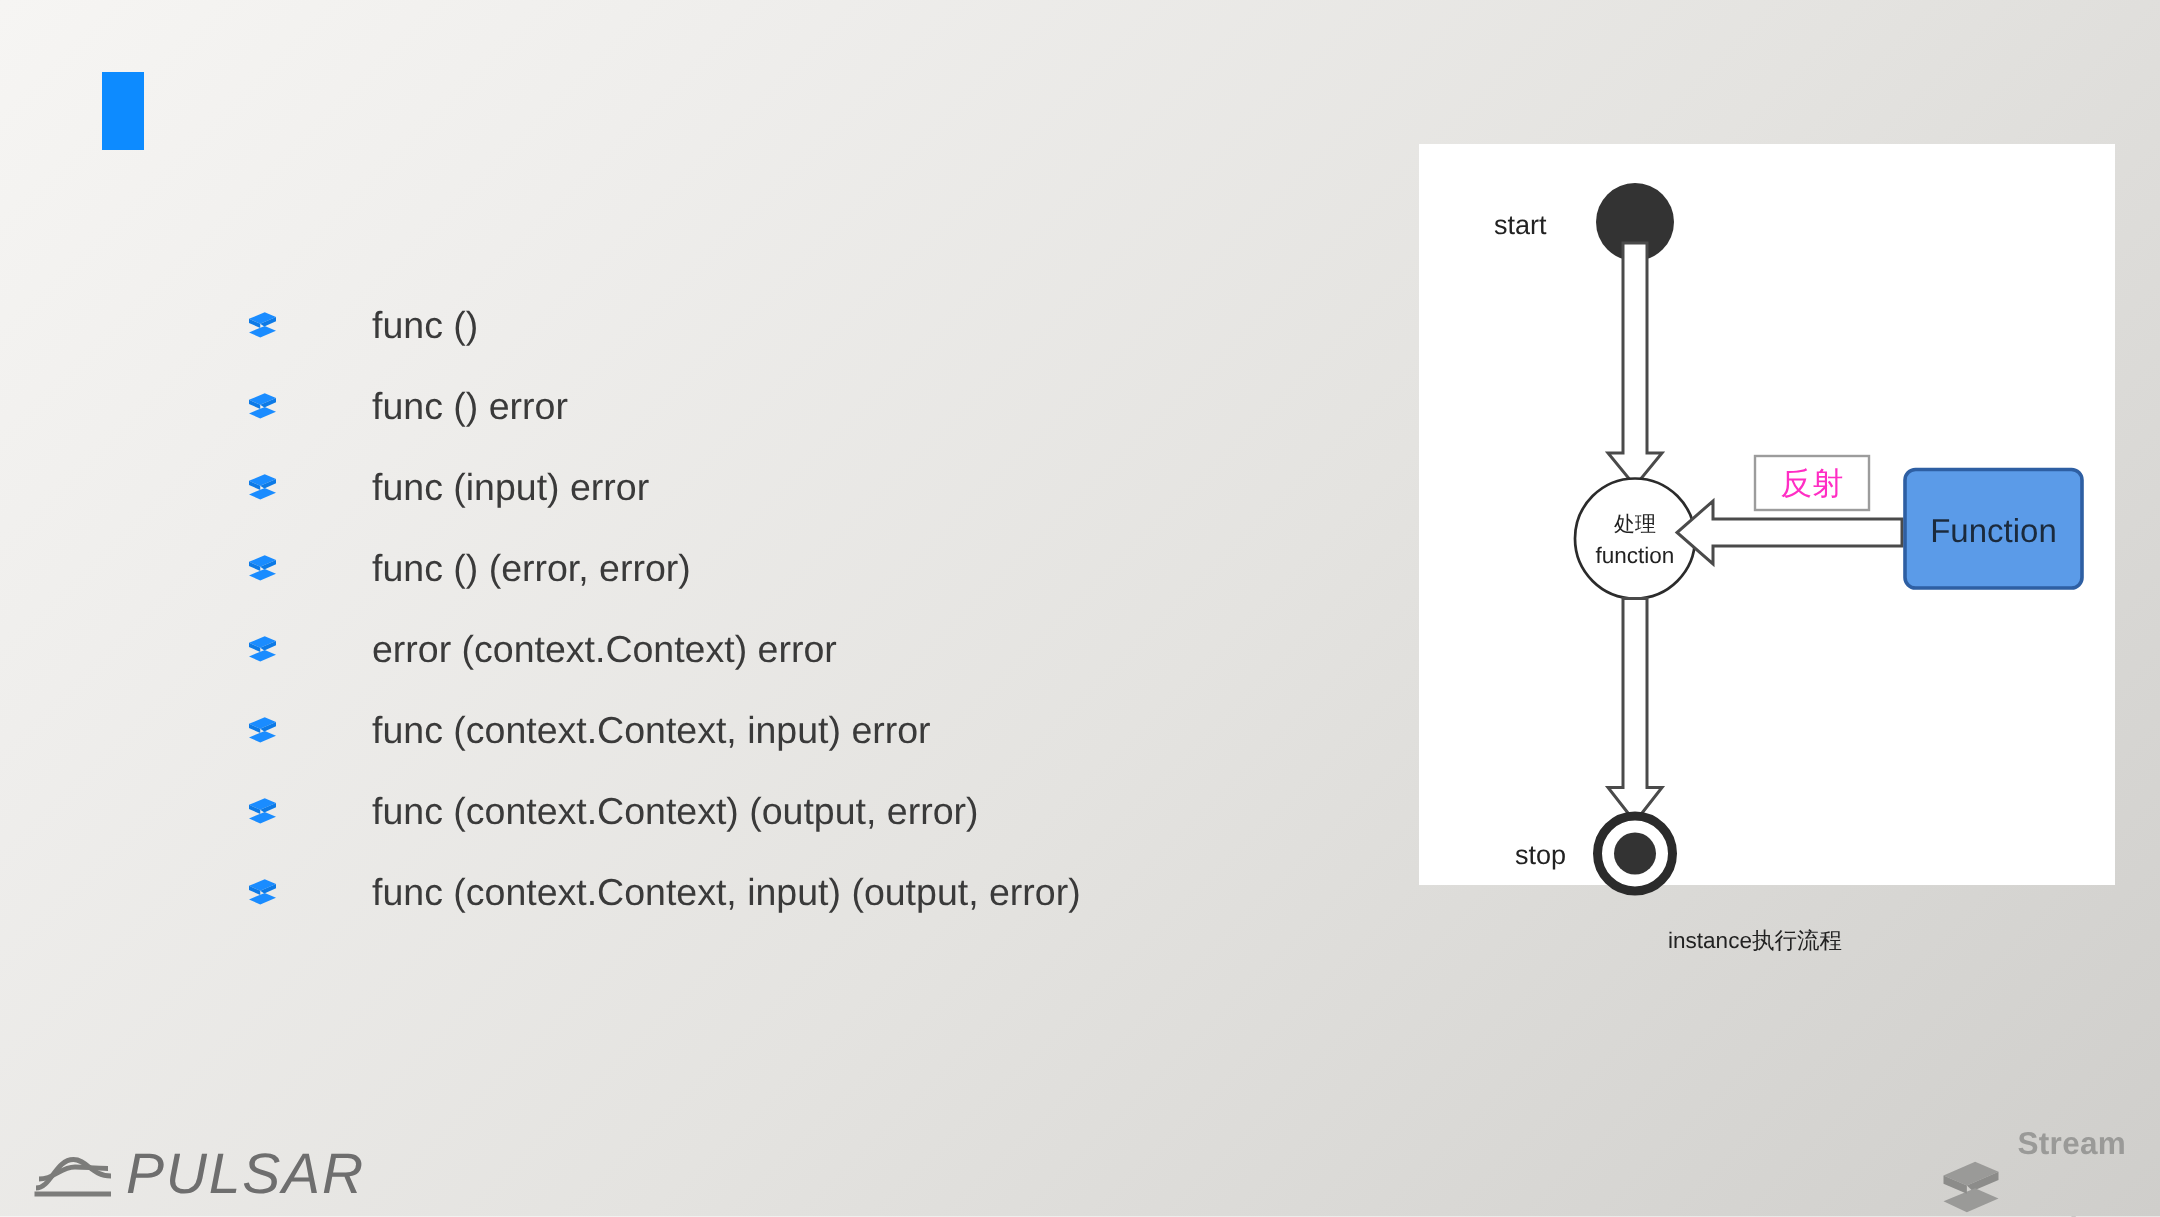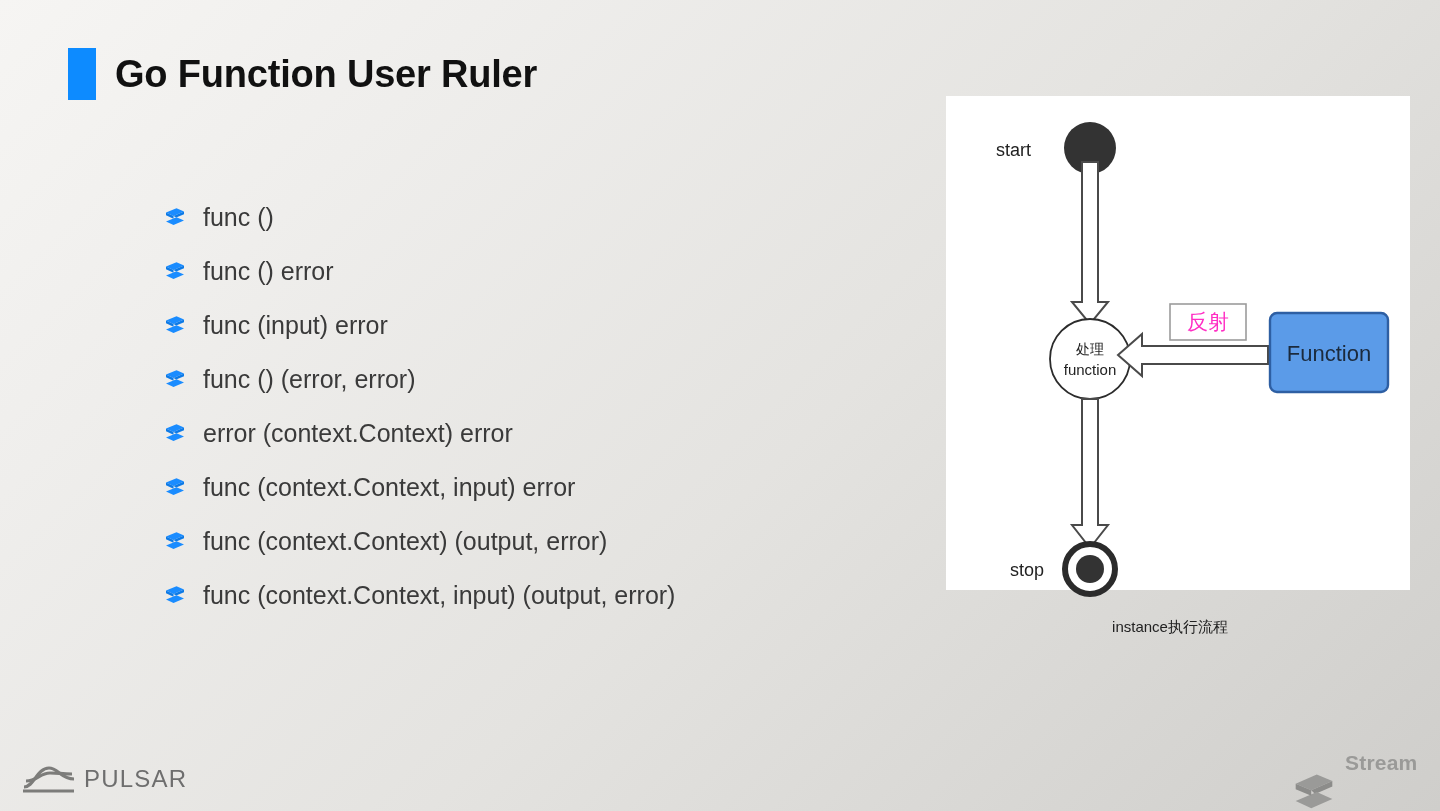--- a/index.html
+++ b/index.html
@@ -61,20 +61,21 @@
     width: 24px;
     height: 24px;
     margin-right: 16px;
     display: block;
   }
   .bullet-label {
     font-size: 25px;
     color: #3A3A3A;
     white-space: nowrap;
     line-height: 1;
+    margin-left: 45px;
   }
 
   
   #diagram-panel {
     position: absolute;
     left: 946px;
     top: 96px;
     width: 464px;
     height: 494px;
     background: #FFFFFF;
@@ -88,24 +89,25 @@
   
   #pulsar-logo {
     position: absolute;
     left: 22px;
     top: 762px;
     display: flex;
     align-items: center;
     gap: 2px;
   }
   #pulsar-word {
-    font-size: 24px;
+    font-size: 38px;
     font-weight: normal;
     letter-spacing: 1.2px;
     color: #6E6E6E;
+    font-style: italic;
   }
 
   #streamnative-logo {
     position: absolute;
     left: 1290px;
     top: 752px;
     display: flex;
     align-items: center;
     gap: 7px;
   }
@@ -122,21 +124,20 @@
     letter-spacing: 0.2px;
   }
 </style>
 </head>
 <body>
 
 <div id="slide">
 
   <div id="title-row">
     <div id="title-bar"></div>
-    <div id="title-text">Go Function User Ruler</div>
   </div>
 
   <div id="bullet-list">
 
     <div class="bullet-row">
       <svg class="bullet-icon" viewBox="0 0 24 24">
         <polygon points="3,7.5 13.5,3.2 21,6.4 10.5,10.9" fill="#1A8CFF"></polygon>
         <polygon points="10.5,10.9 21,6.4 21,9.2 13.2,12.6" fill="#0D7AE6"></polygon>
         <polygon points="3,16.6 13.5,12.3 21,15.5 10.5,20" fill="#1A8CFF"></polygon>
         <polygon points="3,7.5 10.5,10.9 10.5,13.7 3,10.3" fill="#0D7AE6"></polygon>

